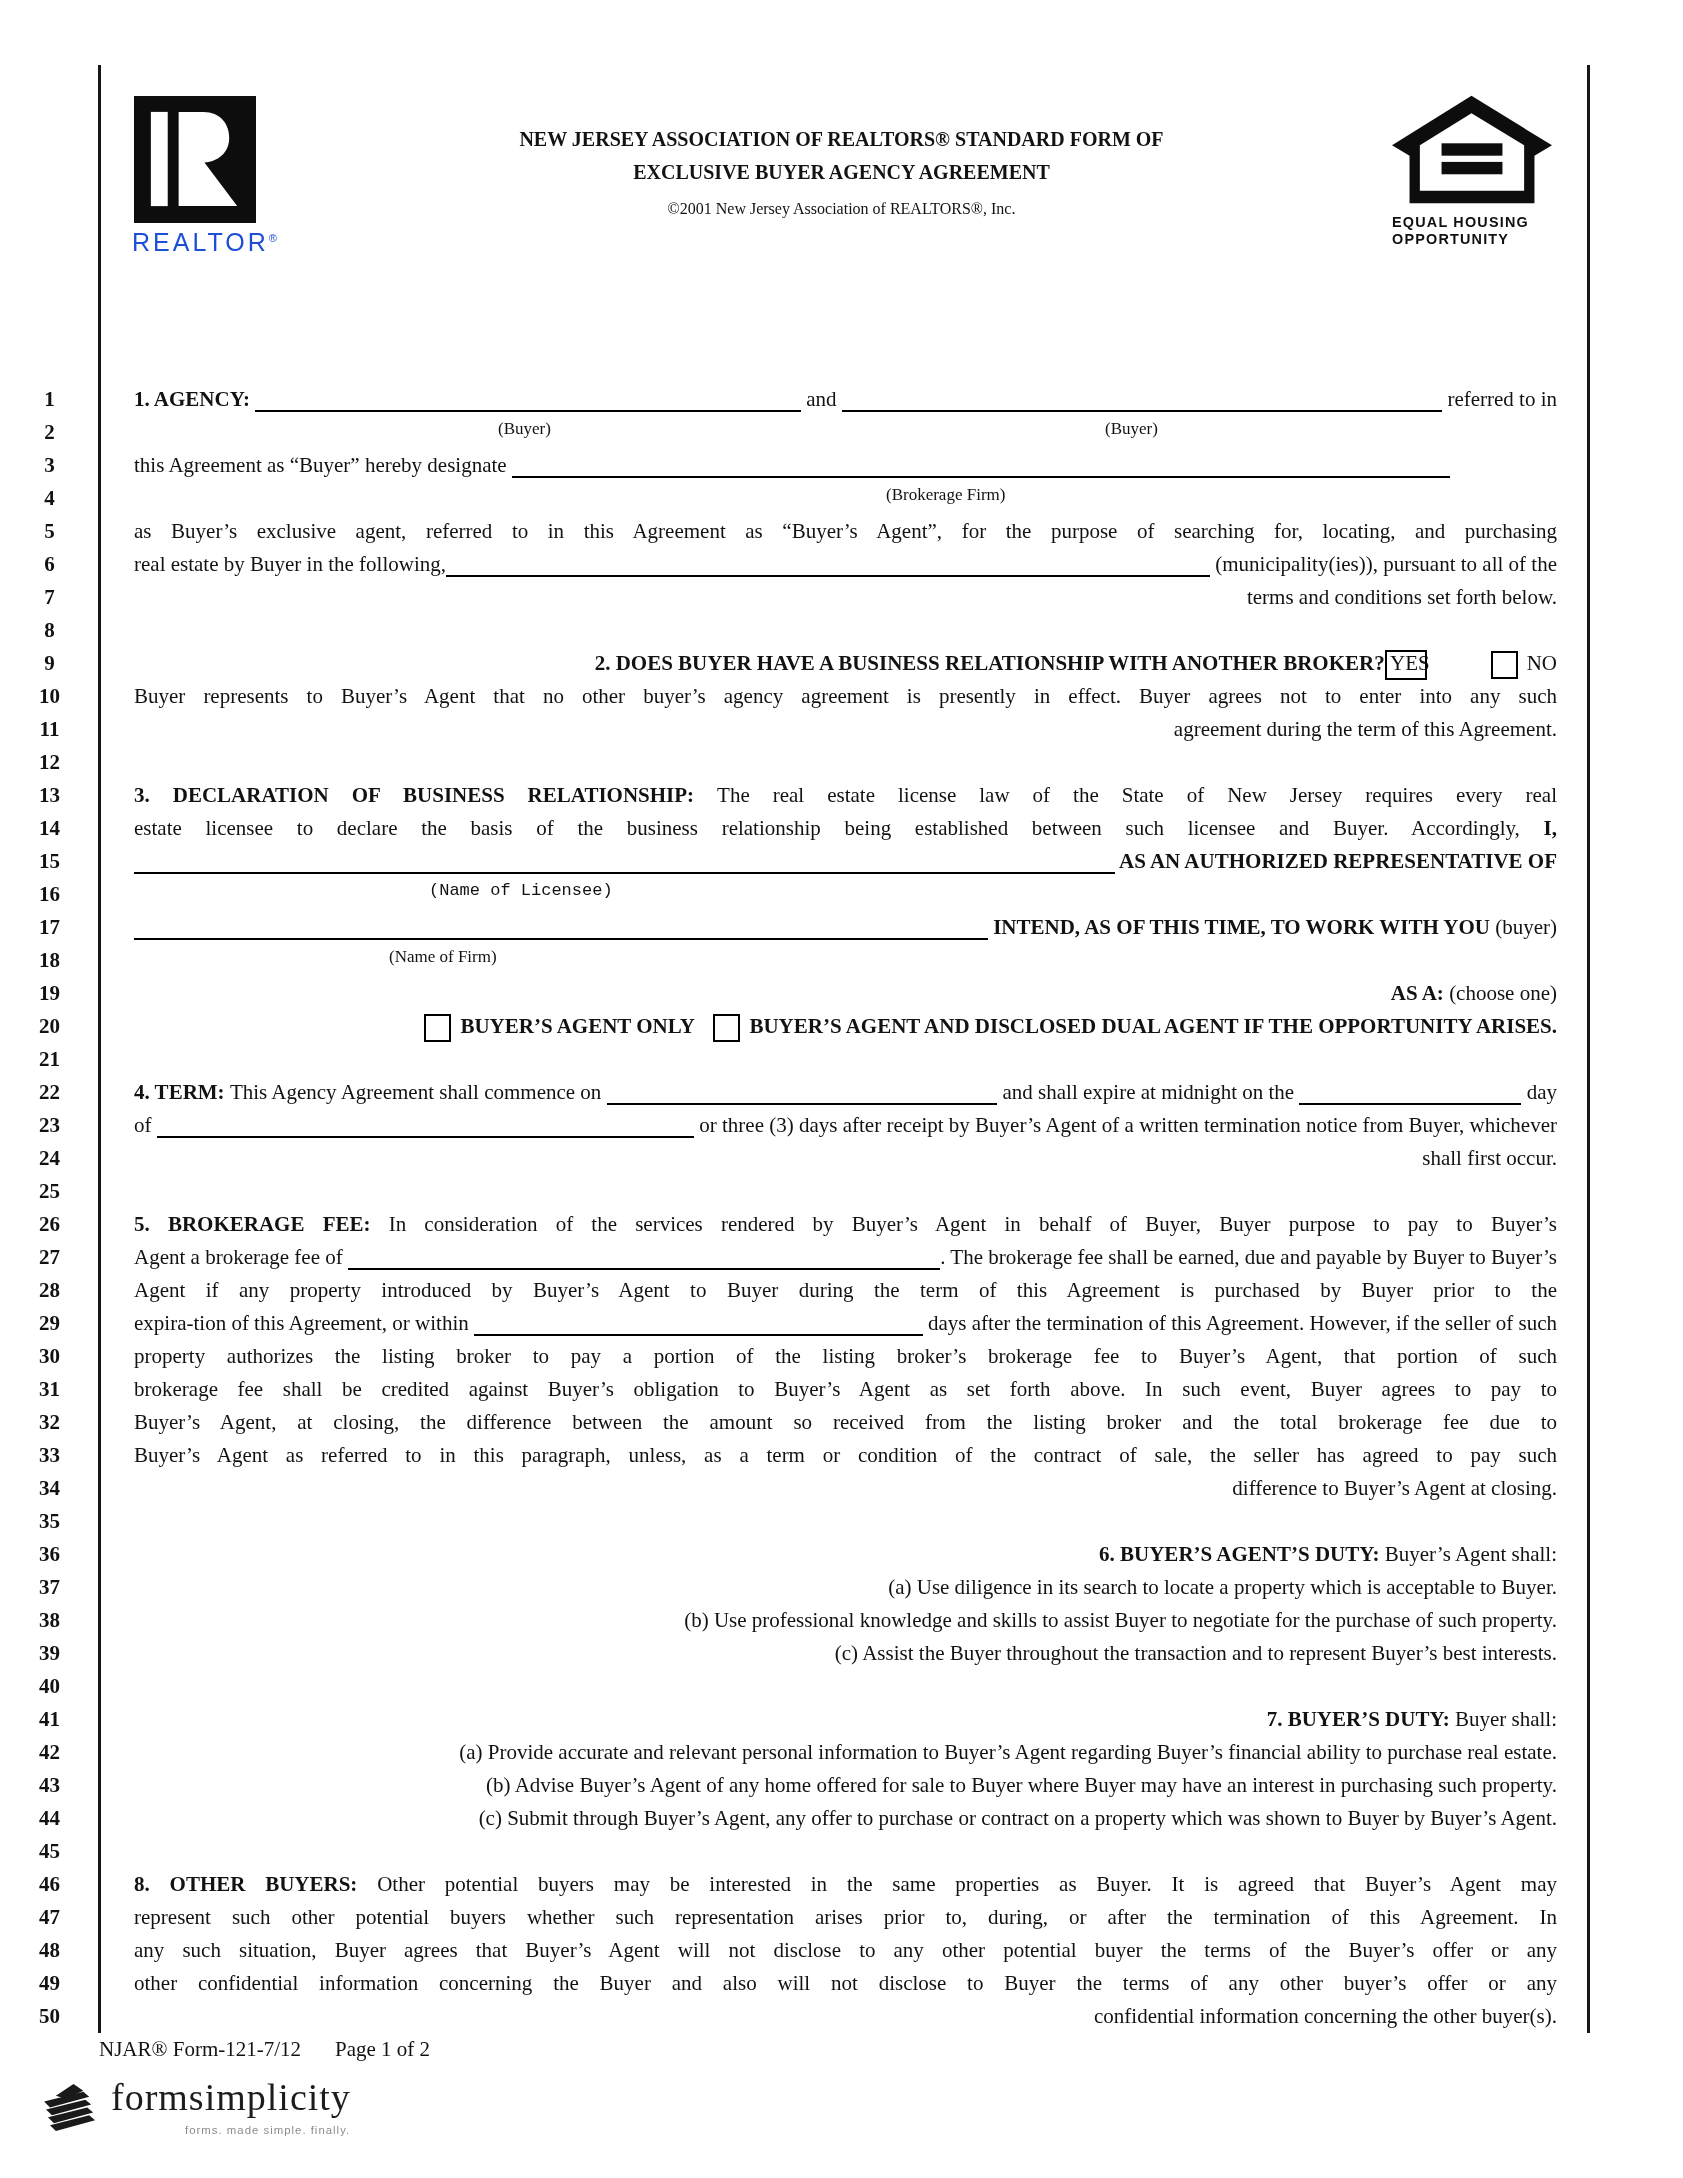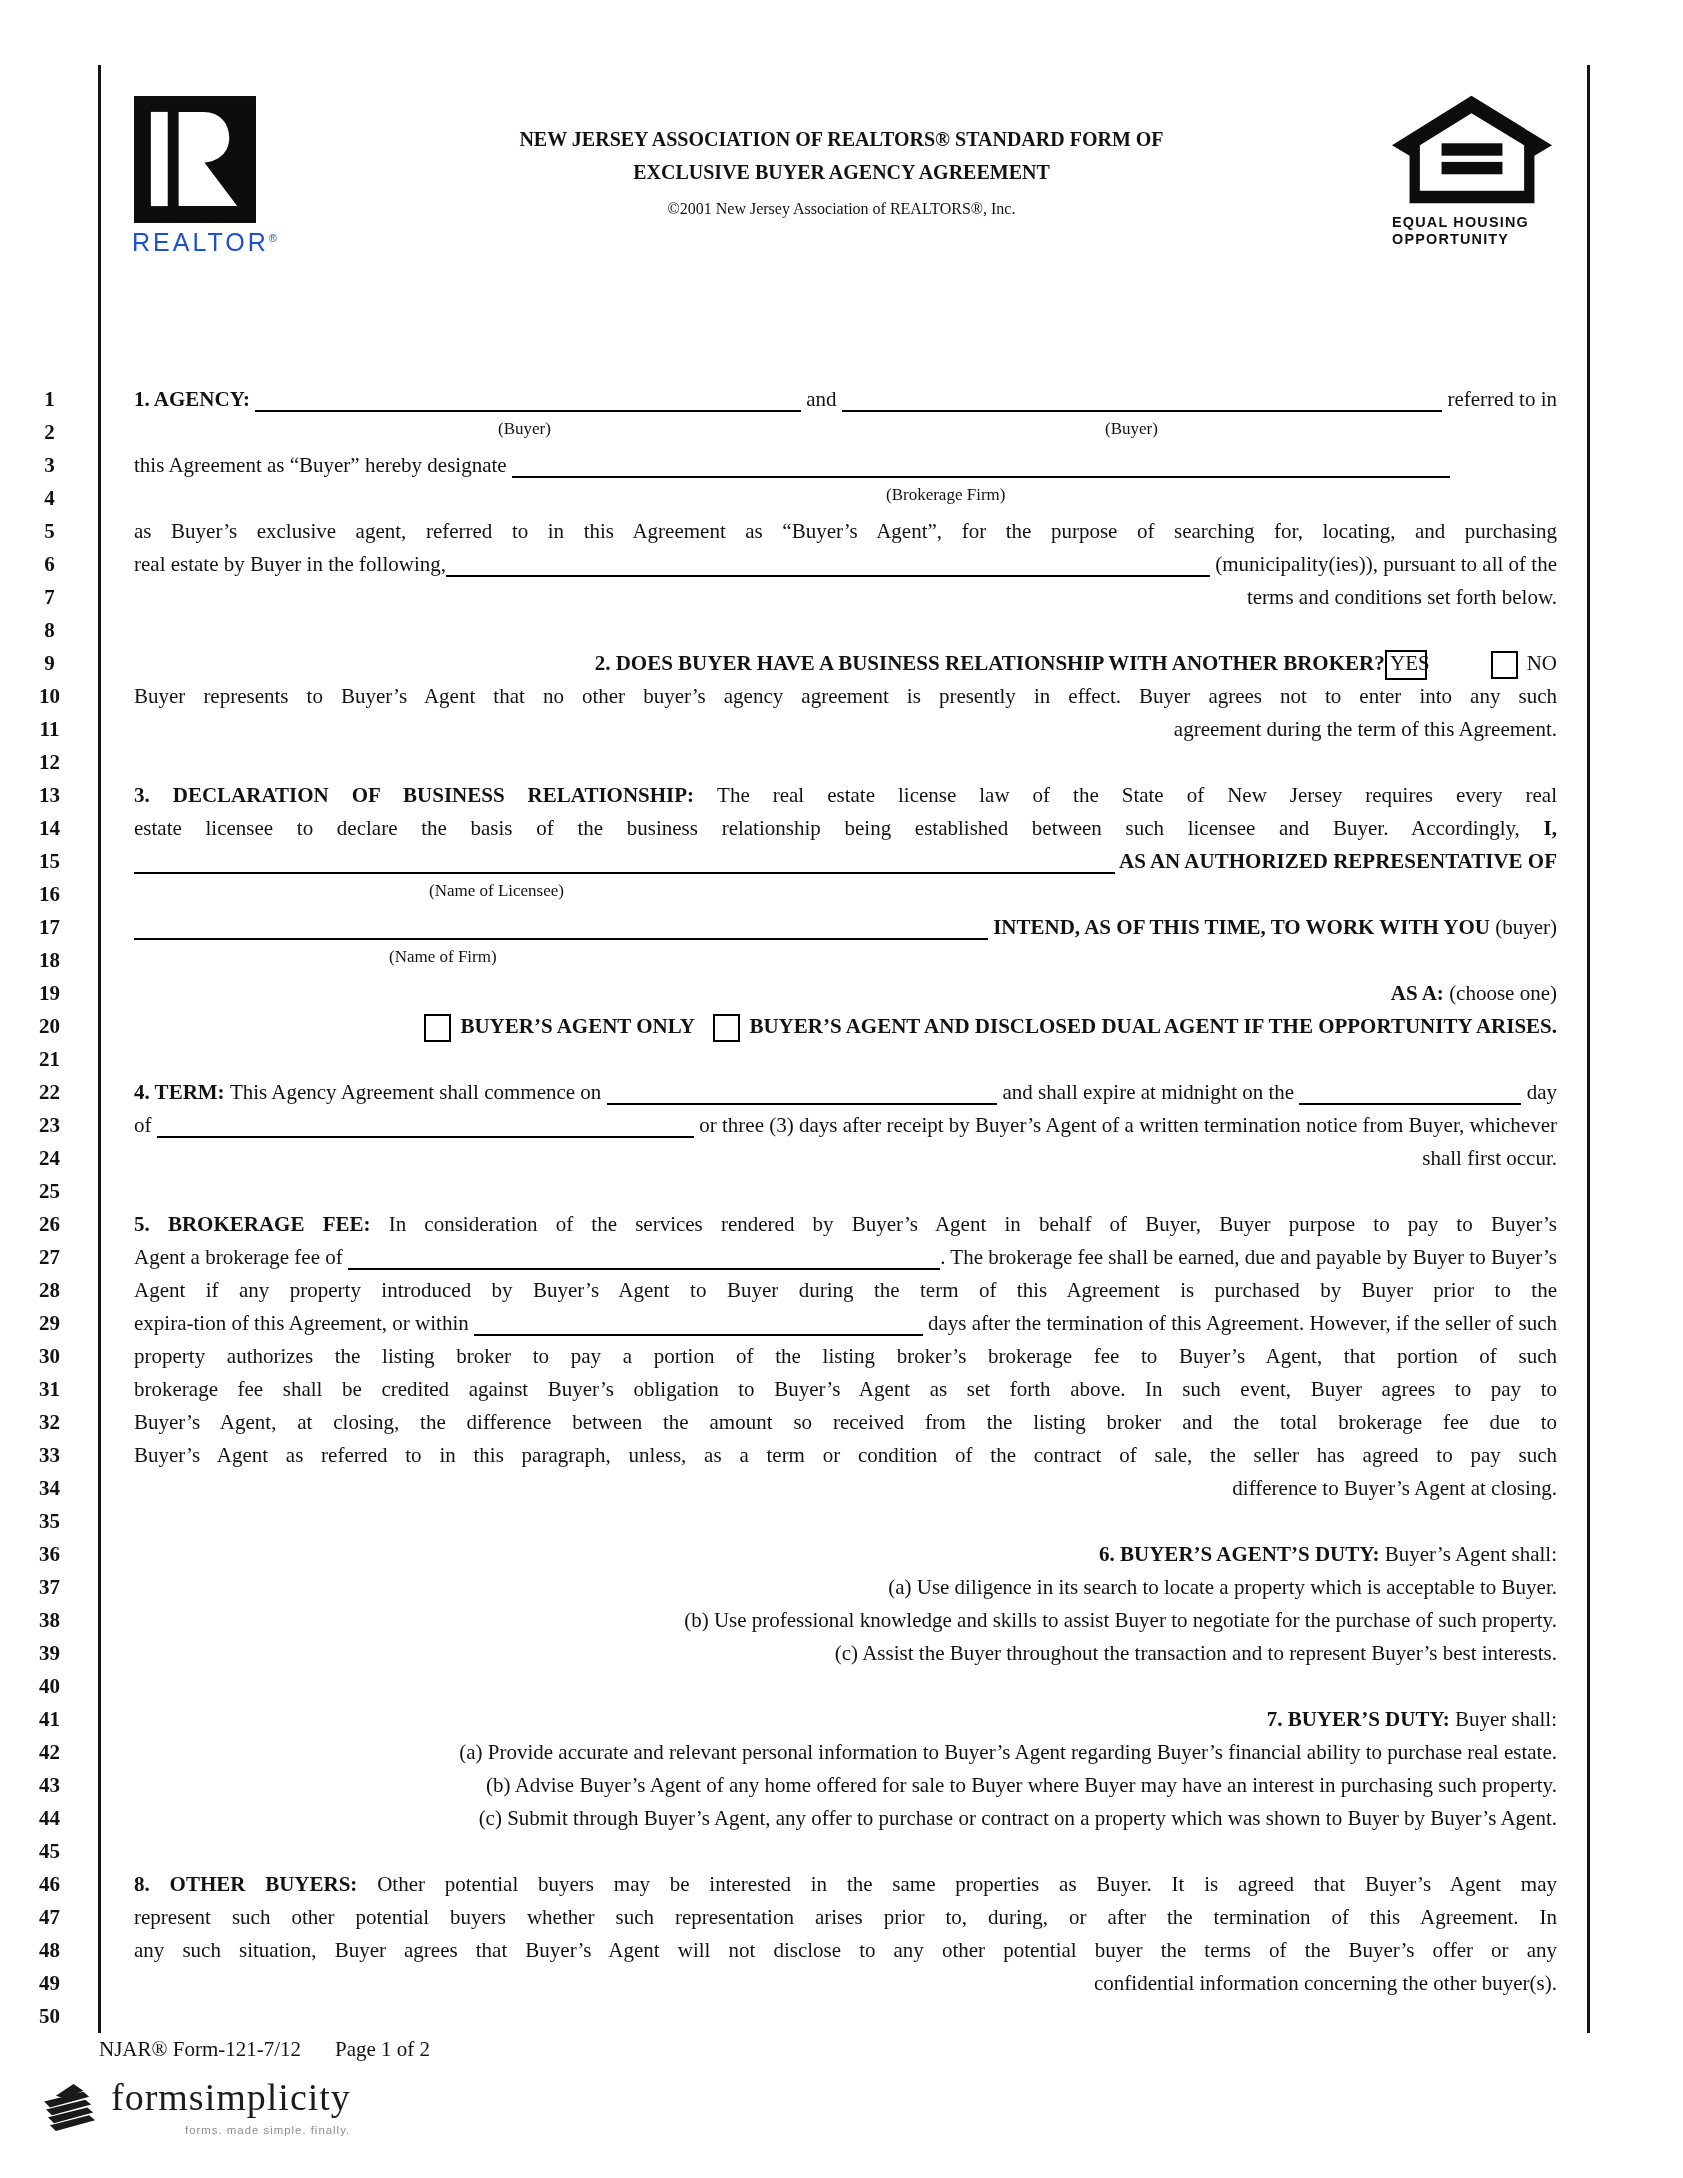--- a/index.html
+++ b/index.html
@@ -188,21 +188,21 @@
       <span class="seg">agreement during the term of this Agreement.</span>
     </div>
     <div class="row f"></div>
     <div class="row j"><span class="seg b">3. DECLARATION OF BUSINESS RELATIONSHIP: </span><span class="seg">The real estate license law of the State of New Jersey requires every real</span></div>
     <div class="row j"><span class="seg">estate licensee to declare the basis of the business relationship being established between such licensee and Buyer. Accordingly, </span><span class="seg b">I,</span></div>
     <div class="row f">
       <span class="blank" style="flex-grow: 1; flex-basis: 0px;"></span>
       <span class="seg b"> AS AN AUTHORIZED REPRESENTATIVE OF</span>
     </div>
     <div class="row f">
-      <span class="lbl" style="left: 295px;">(Name of Licensee)</span>
+      <span class="lbl" style="left: 295px; font-family: Liberation Mono, monospace;">(Name of Licensee)</span>
     </div>
     <div class="row f">
       <span class="blank" style="flex-grow: 1; flex-basis: 0px;"></span>
       <span class="seg b"> INTEND, AS OF THIS TIME, TO WORK WITH YOU</span>
       <span class="seg"> (buyer)</span>
     </div>
     <div class="row f">
       <span class="lbl" style="left: 255px;">(Name of Firm)</span>
     </div>
     <div class="row f">
@@ -277,20 +277,21 @@
     <div class="row f ind">
       <span class="seg">(b) Advise Buyer’s Agent of any home offered for sale to Buyer where Buyer may have an interest in purchasing such property.</span>
     </div>
     <div class="row f ind">
       <span class="seg">(c) Submit through Buyer’s Agent, any offer to purchase or contract on a property which was shown to Buyer by Buyer’s Agent.</span>
     </div>
     <div class="row f"></div>
     <div class="row j"><span class="seg b">8. OTHER BUYERS: </span><span class="seg">Other potential buyers may be interested in the same properties as Buyer. It is agreed that Buyer’s Agent may</span></div>
     <div class="row j"><span class="seg">represent such other potential buyers whether such representation arises prior to, during, or after the termination of this Agreement. In</span></div>
     <div class="row j"><span class="seg">any such situation, Buyer agrees that Buyer’s Agent will not disclose to any other potential buyer the terms of the Buyer’s offer or any</span></div>
+    <div class="row j"><span class="seg">other confidential information concerning the Buyer and also will not disclose to Buyer the terms of any other buyer’s offer or any</span></div>
     <div class="row f">
       <span class="seg">confidential information concerning the other buyer(s).</span>
     </div>
   </div>
 
 <div id="form-footer">
   <span>NJAR® Form-121-7/12</span><span id="footer-page">Page 1 of 2</span>
 </div>
 
 <div id="fs-logo">

